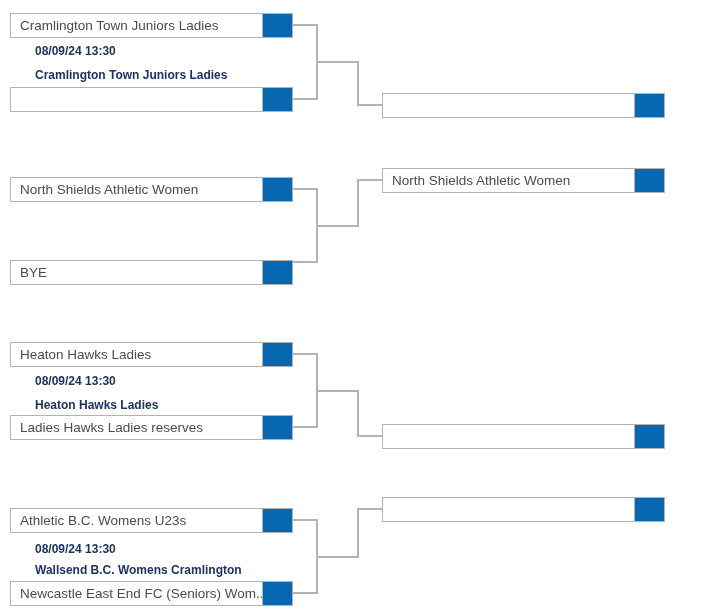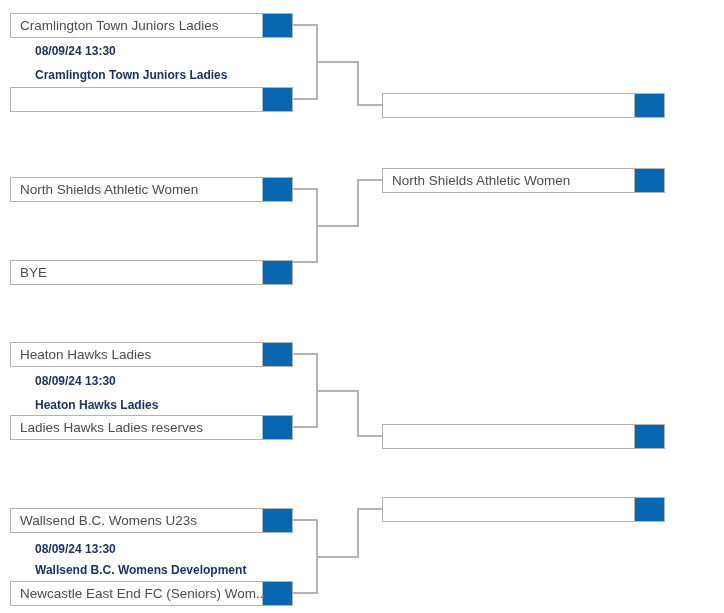--- a/index.html
+++ b/index.html
@@ -114,25 +114,25 @@
   </div>
 
   <div class="line" style="left:292px; top:353px; width:24px; height:2px"></div>
   <div class="line" style="left:292px; top:426px; width:24px; height:2px"></div>
   <div class="line" style="left:316px; top:353px; width:2px;  height:75px"></div>
   <div class="line" style="left:316px; top:390px; width:42px; height:2px"></div>
   <div class="line" style="left:357px; top:390px; width:2px;  height:47px"></div>
   <div class="line" style="left:357px; top:435px; width:25px; height:2px"></div>
 
   <div class="slot" style="top:508px">
-    <span class="tname">Wallsend B.C. Womens U23s</span>
+    <span class="tname">Athletic B.C. Womens U23s</span>
     <span class="cell"></span>
   </div>
   <div class="meta" style="top:542px">08/09/24 13:30</div>
-  <div class="meta" style="top:563px">Wallsend B.C. Womens Development</div>
+  <div class="meta" style="top:563px">Wallsend B.C. Womens Cramlington</div>
   <div class="slot" style="top:581px">
     <span class="tname">Newcastle East End FC (Seniors) Wom...</span>
     <span class="cell"></span>
   </div>
 
   <div class="line" style="left:292px; top:519px; width:24px; height:2px"></div>
   <div class="line" style="left:292px; top:592px; width:24px; height:2px"></div>
   <div class="line" style="left:316px; top:519px; width:2px;  height:75px"></div>
   <div class="line" style="left:316px; top:556px; width:42px; height:2px"></div>
   <div class="line" style="left:357px; top:508px; width:2px;  height:50px"></div>

